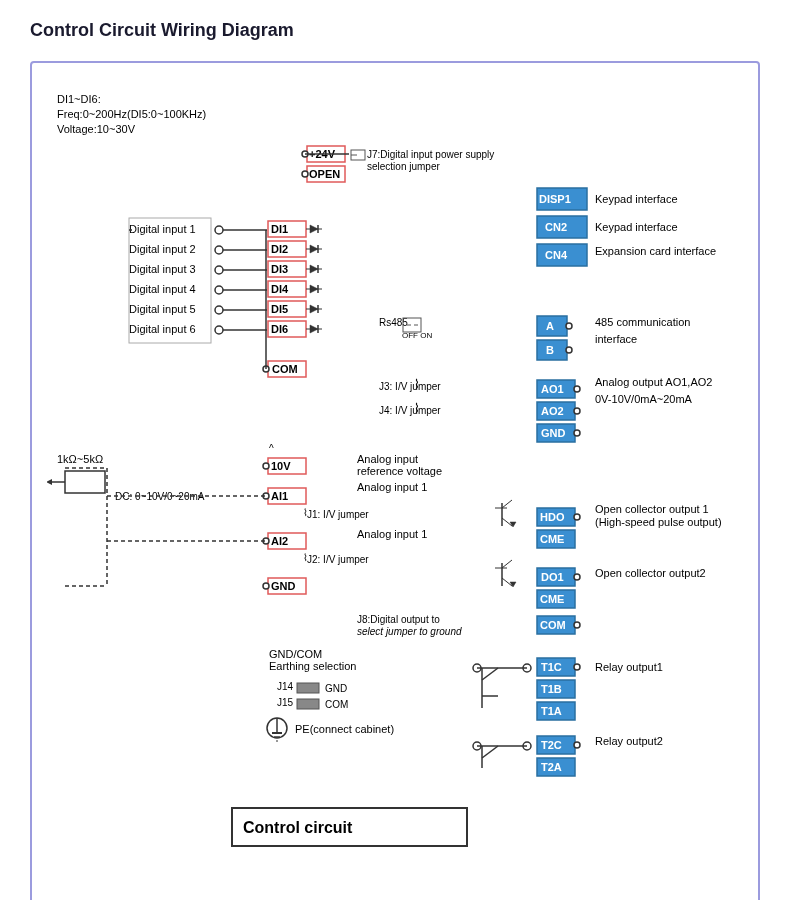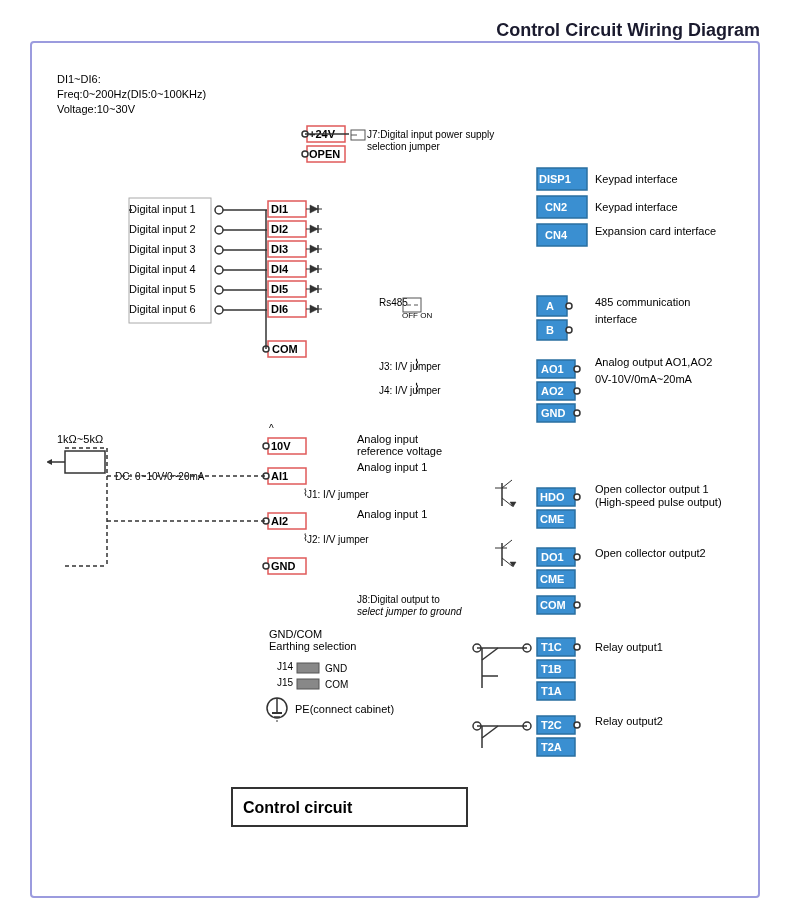--- a/index.html
+++ b/index.html
@@ -10,21 +10,22 @@
       width: 790px;
       min-height: 900px;
       color: #1a1a2e;
     }
     .page-container {
       padding: 20px 30px;
     }
     .page-title {
       font-size: 18px;
       font-weight: bold;
-      text-align: right;
+      text-align: left;
+      margin-bottom: 20px;
       color: #1a1a2e;
     }
     .diagram-outer {
       border: 2px solid #9b9bde;
       border-radius: 4px;
       padding: 15px;
       position: relative;
       background: #fff;
     }
 

